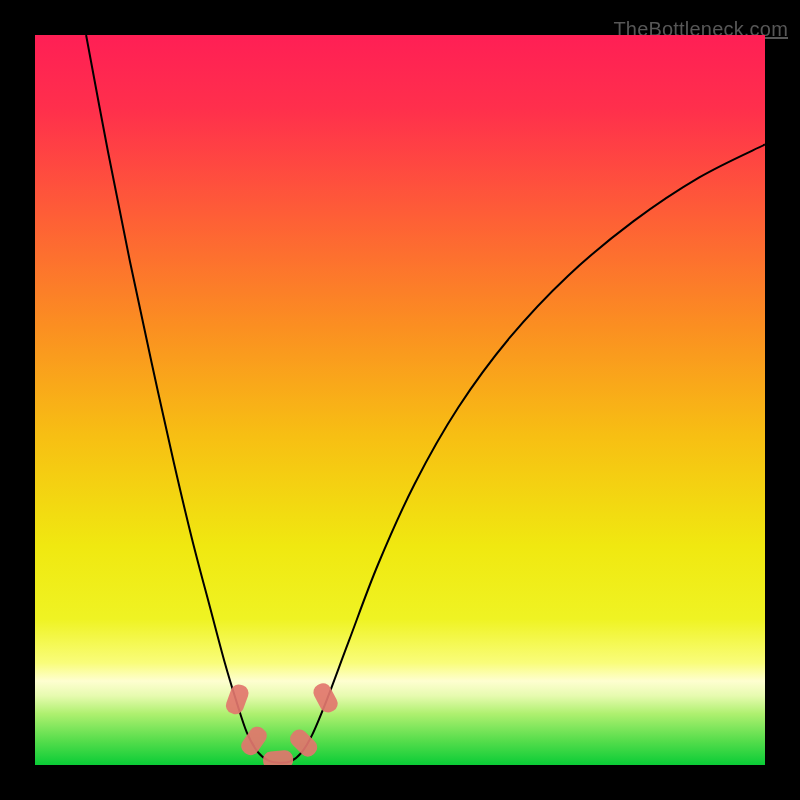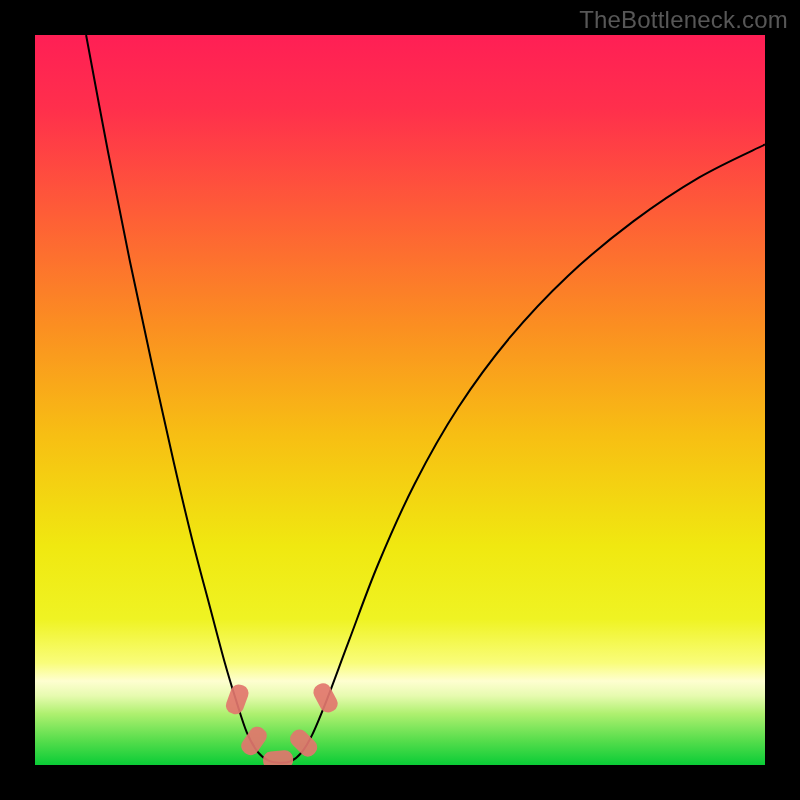--- a/index.html
+++ b/index.html
@@ -43,21 +43,21 @@
     width: 100%;
     height: 100%;
     overflow: visible;
   }
 </style>
 </head>
 <body>
 
 <div class="frame">
 
-  <div class="watermark" style="color: rgb(87, 87, 87); font-size: 24px; top: 6px; right: 12px;">TheBottleneck.com</div>
+  <div class="watermark" style="color: rgb(87, 87, 87); font-size: 20px; top: 18px; right: 12px; text-decoration: underline;">TheBottleneck.com</div>
 
   <div class="plot-area" style="left: 35px; top: 35px; width: 730px; height: 730px;">
     <div class="gradient-bg" style="background: linear-gradient(rgb(255, 31, 85) 0%, rgb(255, 47, 76) 10%, rgb(254, 95, 54) 25%, rgb(251, 143, 33) 40%, rgb(247, 191, 19) 55%, rgb(240, 232, 16) 70%, rgb(239, 243, 35) 80%, rgb(249, 253, 122) 86%, rgb(254, 254, 208) 88.5%, rgb(231, 251, 176) 90.5%, rgb(174, 240, 111) 93%, rgb(90, 222, 77) 96.5%, rgb(10, 204, 54) 100%);"></div>
     <svg class="curve" viewBox="0 0 100 100" preserveAspectRatio="none">
       <path fill="none" vector-effect="non-scaling-stroke" d="M 7 0 C 7.500 2.667, 9.000 10.833, 10 16 C 11.000 21.167, 12.000 26.167, 13 31 C 14.000 35.833, 15.000 40.417, 16 45 C 17.000 49.583, 18.083 54.500, 19 58.5 C 19.917 62.500, 20.667 65.667, 21.5 69 C 22.333 72.333, 23.250 75.667, 24 78.5 C 24.750 81.333, 25.417 83.917, 26 86 C 26.583 88.083, 27.000 89.417, 27.5 91 C 28.000 92.583, 28.500 94.300, 29 95.5 C 29.500 96.700, 30.000 97.550, 30.5 98.2 C 31.000 98.850, 31.500 99.150, 32 99.4 C 32.500 99.650, 33.000 99.683, 33.5 99.7 C 34.000 99.717, 34.500 99.733, 35 99.5 C 35.500 99.267, 36.000 98.917, 36.5 98.3 C 37.000 97.683, 37.417 97.017, 38 95.8 C 38.583 94.583, 39.167 93.133, 40 91 C 40.833 88.867, 41.833 86.083, 43 83 C 44.167 79.917, 45.500 76.083, 47 72.5 C 48.500 68.917, 50.167 65.083, 52 61.5 C 53.833 57.917, 55.833 54.333, 58 51 C 60.167 47.667, 62.500 44.500, 65 41.5 C 67.500 38.500, 70.167 35.667, 73 33 C 75.833 30.333, 79.000 27.750, 82 25.5 C 85.000 23.250, 88.000 21.250, 91 19.5 C 94.000 17.750, 98.500 15.750, 100 15 " stroke="#000000" stroke-width="2"></path>
       <g>
           <rect x="-1.233" y="-2.055" width="2.466" height="4.110" rx="1.110" fill="#e2766e" fill-opacity="0.92" transform="translate(27.7 91) rotate(20)"></rect>
           <rect x="-1.233" y="-2.055" width="2.466" height="4.110" rx="1.110" fill="#e2766e" fill-opacity="0.92" transform="translate(30 96.7) rotate(35)"></rect>
           <rect x="-1.233" y="-2.055" width="2.466" height="4.110" rx="1.110" fill="#e2766e" fill-opacity="0.92" transform="translate(33.3 99.3) rotate(85)"></rect>
           <rect x="-1.233" y="-2.055" width="2.466" height="4.110" rx="1.110" fill="#e2766e" fill-opacity="0.92" transform="translate(36.8 97) rotate(-45)"></rect>

